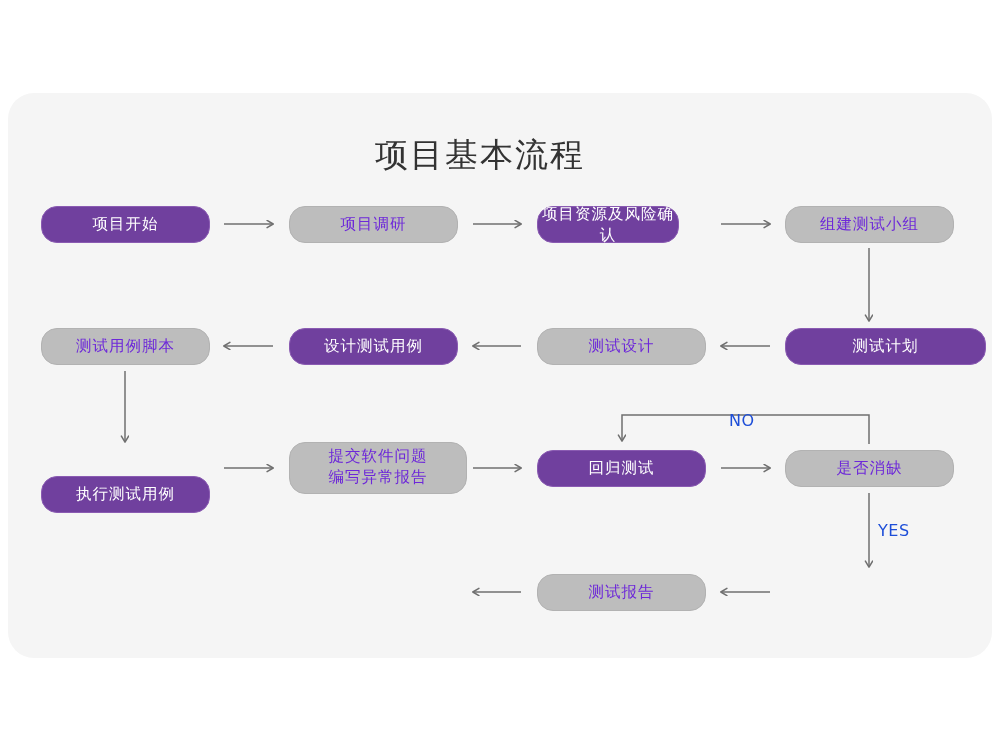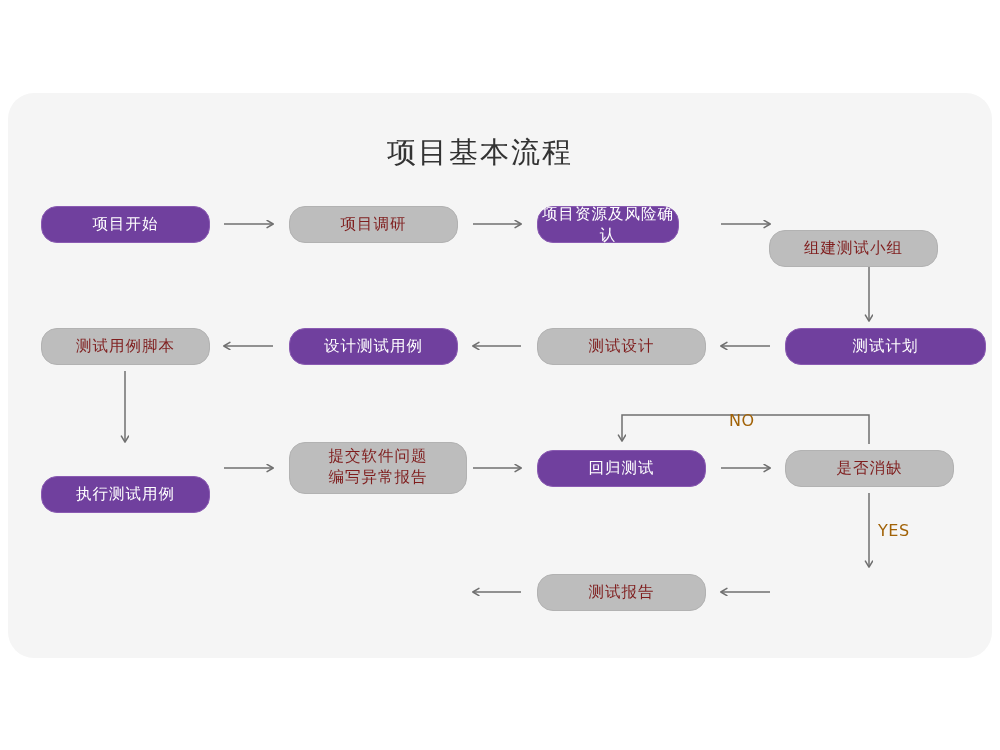--- a/index.html
+++ b/index.html
@@ -25,21 +25,21 @@
     height: 565px;
     background: #f5f5f5;
     border-radius: 26px;
   }
   #title {
     position: absolute;
     left: 0;
     top: 133px;
     width: 960px;
     text-align: center;
-    font-size: 29px;
+    font-size: 33px;
     color: #333333;
     letter-spacing: 2px;
     font-weight: 400;
   }
   .node {
     position: absolute;
     box-sizing: border-box;
     border-radius: 16px;
     display: flex;
     align-items: center;
@@ -51,30 +51,30 @@
     white-space: pre-line;
   }
   .node.purple {
     background: #70409e;
     border: 1.5px solid #8a5bb2;
     color: #ffffff;
   }
   .node.gray {
     background: #bdbdbd;
     border: 1.5px solid #b2b2b2;
-    color: #7f1d1d;
+    color: #6d28d9;
   }
   .conn {
     position: absolute;
     pointer-events: none;
   }
   .edge-label {
     position: absolute;
     font-size: 16px;
-    color: #a16207;
+    color: #1d4ed8;
     letter-spacing: 0.5px;
   }
 </style>
 </head>
 <body>
 
 <div id="stage">
 
   <div id="card"></div>
 
@@ -112,21 +112,21 @@
       <line x1="521" y1="592" x2="473" y2="592" marker-end="url(#ah)"></line>
     </g>
   </svg>
 
   <div class="edge-label" style="left:729px;top:411px;">NO</div>
   <div class="edge-label" style="left:878px;top:521px;">YES</div>
 
   <div class="node purple" style="left:41px;top:206px;width:169px;height:37px;">项目开始</div>
   <div class="node gray" style="left:289px;top:206px;width:169px;height:37px;">项目调研</div>
   <div class="node purple" style="left:537px;top:206px;width:142px;height:37px;">项目资源及风险确认</div>
-  <div class="node gray" style="left:769px;top:206px;width:169px;height:37px;margin-top:24px;">组建测试小组</div>
+  <div class="node gray" style="left:785px;top:206px;width:169px;height:37px;">组建测试小组</div>
 
   <div class="node gray" style="left:41px;top:328px;width:169px;height:37px;">测试用例脚本</div>
   <div class="node purple" style="left:289px;top:328px;width:169px;height:37px;">设计测试用例</div>
   <div class="node gray" style="left:537px;top:328px;width:169px;height:37px;">测试设计</div>
   <div class="node purple" style="left:785px;top:328px;width:201px;height:37px;">测试计划</div>
 
   <div class="node purple" style="left:41px;top:476px;width:169px;height:37px;">执行测试用例</div>
   <div class="node gray" style="left:289px;top:442px;width:178px;height:52px;font-family:Liberation Mono, monospace;">提交软件问题
 编写异常报告</div>
   <div class="node purple" style="left:537px;top:450px;width:169px;height:37px;">回归测试</div>

